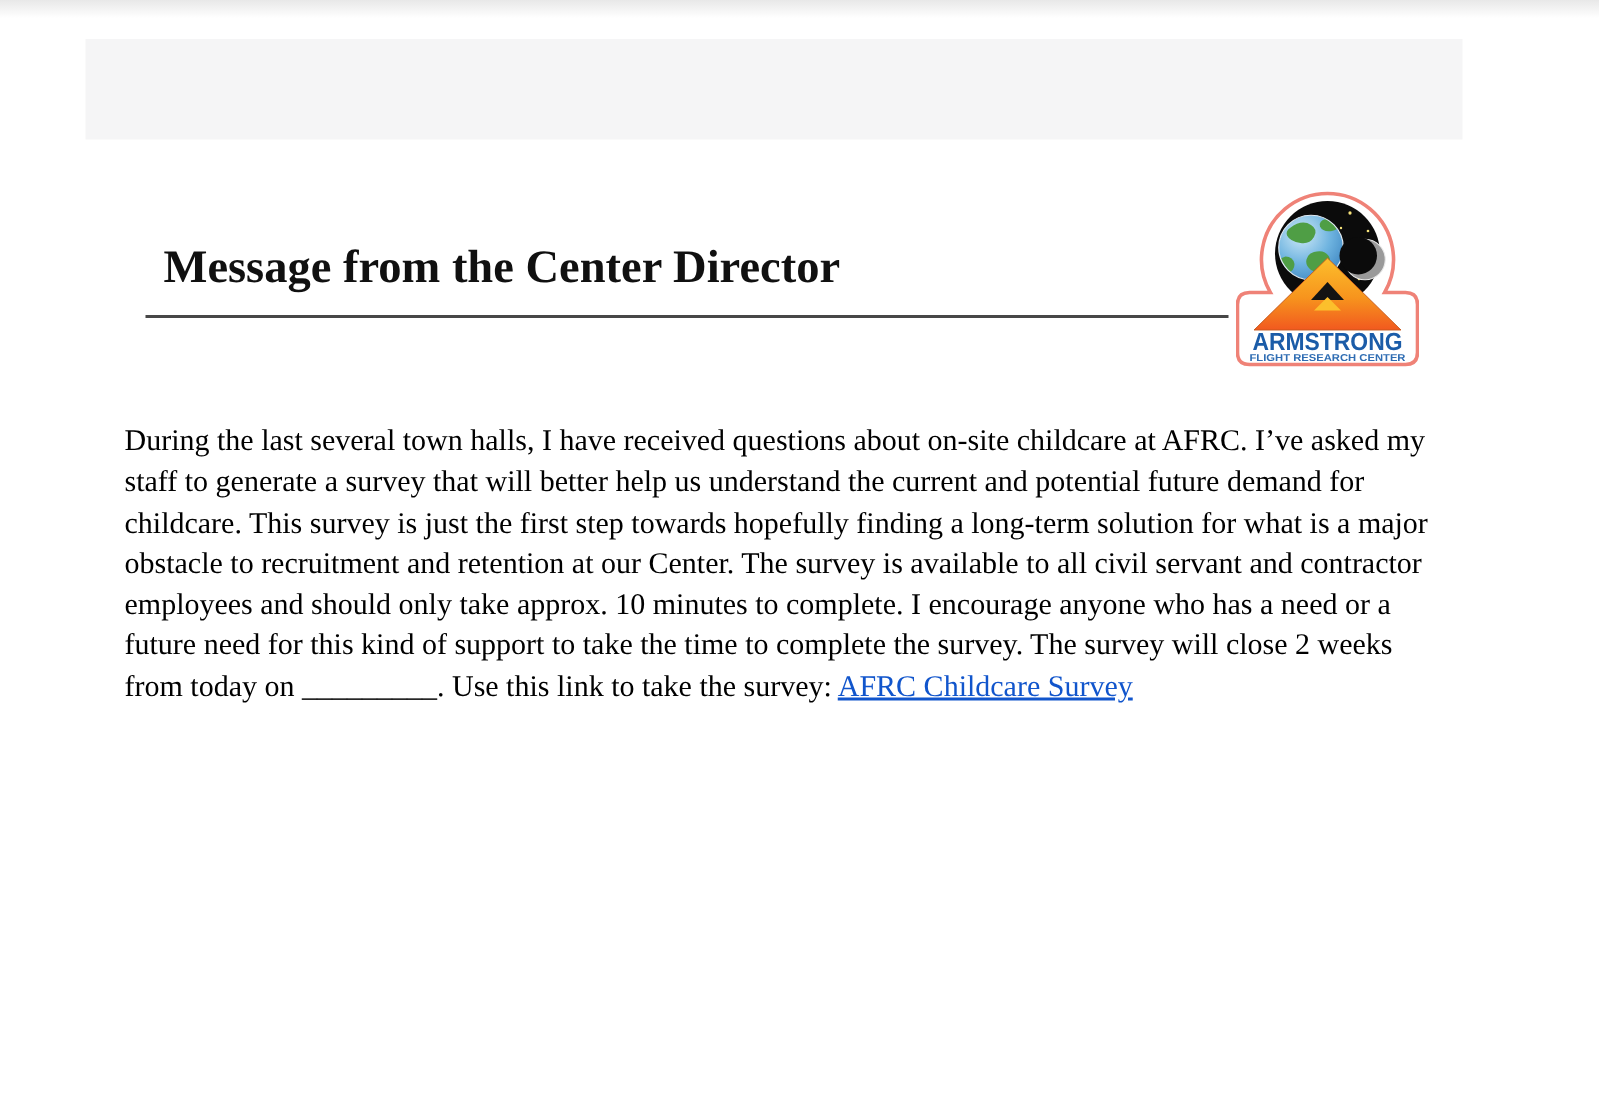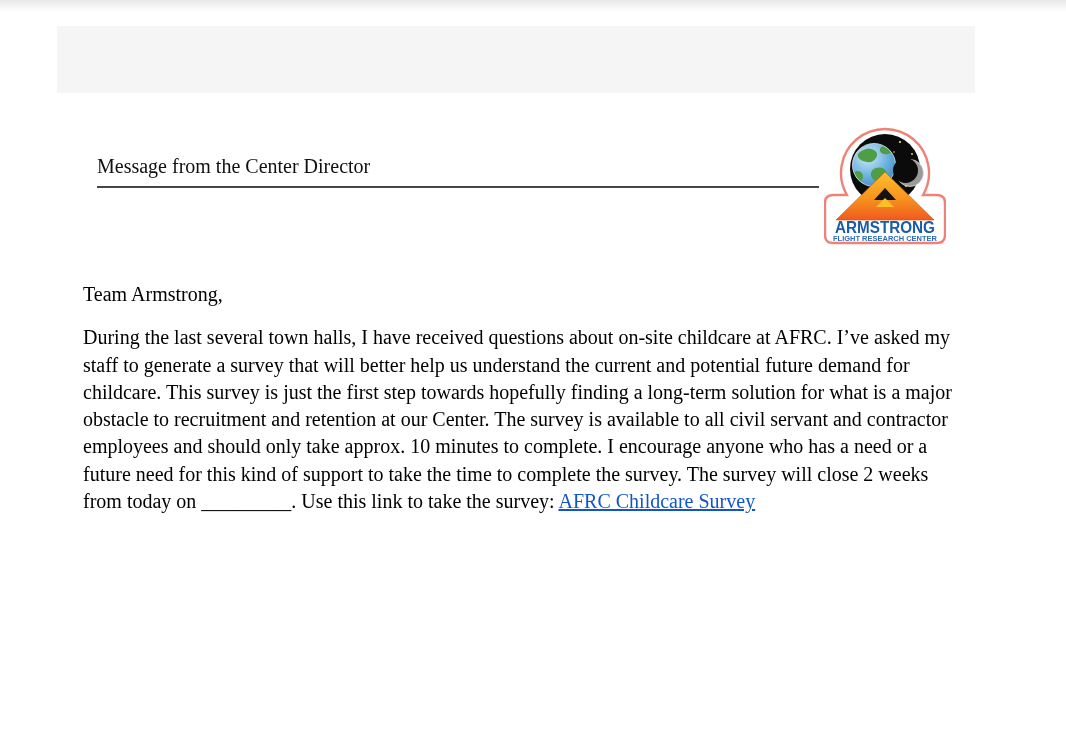--- a/index.html
+++ b/index.html
@@ -18,24 +18,24 @@
   .header-band {
     position:absolute; left:57px; top:26px; width:918px; height:67px;
     background:#f5f5f6;
   }
   .heading-block {
     position:absolute; left:97px; top:152px; width:722px;
     border-bottom:2px solid #474747;
     padding-bottom:6px;
   }
   .heading-block h1 {
-    margin:0;
+    margin:12px;
     font-family:"Liberation Serif", serif;
-    font-weight:400;
-    font-size:20px;
+    font-weight:700;
+    font-size:31px;
     line-height:28px;
     color:#101010;
   }
   .logo-wrap {
     position:absolute; left:824px; top:126px; width:122px; height:119px;
   }
   .content {
     position:absolute; left:83px; top:281px; width:880px;
     font-size:20px; line-height:27.3px;
   }
@@ -121,15 +121,14 @@
       <path d="M 61,62 L 72,74 L 50,74 Z" fill="#131313"></path>
       <path d="M 61,72 L 70,81 L 52,81 Z" fill="#FCBF2C"></path>
     </g>
 
     <text class="logo-title-text" x="61" y="107" text-anchor="middle" font-size="16.5" fill="#1B5CA8" textLength="100" lengthAdjust="spacingAndGlyphs">ARMSTRONG</text>
     <text class="logo-sub-text" x="61" y="114.5" text-anchor="middle" font-size="6.6" fill="#2F6DB3" textLength="104" lengthAdjust="spacingAndGlyphs">FLIGHT RESEARCH CENTER</text>
   </svg>
 </div>
 
 <div class="content">
-  <p class="salutation">Team Armstrong,</p>
   <p class="main-para"><span>During the last several town halls, I have received questions about on-site childcare at AFRC. I’ve asked my staff to generate a survey that will better help us understand the current and potential future demand for childcare. This survey is just the first step towards hopefully finding a long-term solution for what is a major obstacle to recruitment and retention at our Center. The survey is available to all civil servant and contractor employees and should only take approx. 10 minutes to complete. I encourage anyone who has a need or a future need for this kind of support to take the time to complete the survey. The survey will close 2 weeks from today on _________. Use this link to take the survey: </span><a class="survey-link" href="#">AFRC Childcare Survey</a></p>
 </div>
 
 </body></html>

